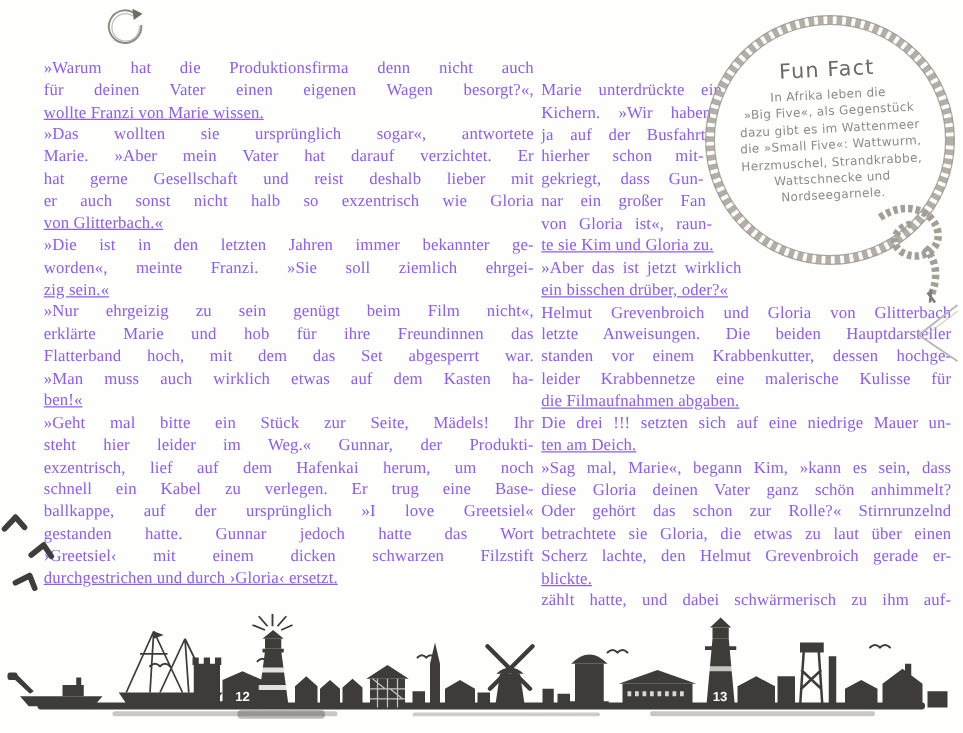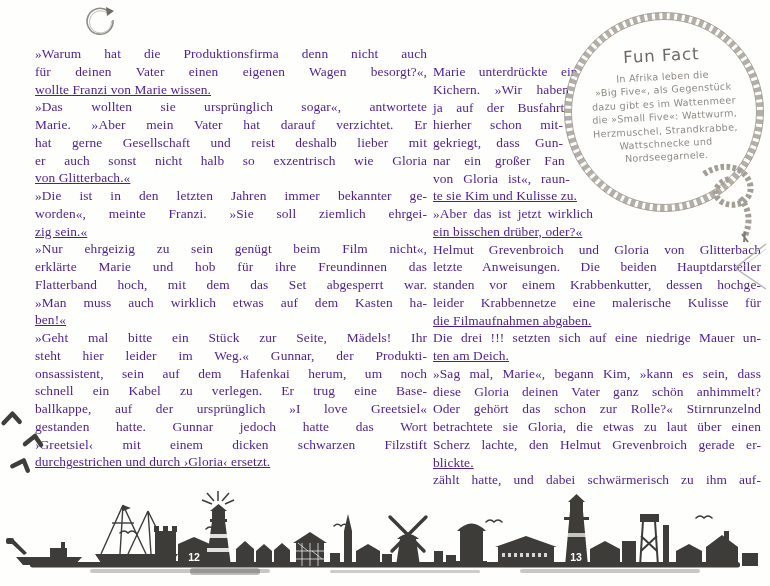--- a/index.html
+++ b/index.html
@@ -4,21 +4,21 @@
 <style>
   html,body{margin:0;padding:0;}
   body{
     width:770px;height:586px;position:relative;overflow:hidden;
     background:#fefefd;
     font-family:"Liberation Serif",serif;
   }
   
   .textcol{
     position:absolute;
-    color:#4c1d95;
+    color:#8b5cf6;
     font-size:13.4px;
     line-height:17.75px;
     letter-spacing:.1px;
   }
   #left-text{left:35px;top:45px;width:392px;}
   #right-text{left:433px;top:43px;width:328px;margin-top:20px;}
   .line{
     height:17.75px;
     text-align:justify;
     text-align-last:justify;
@@ -78,40 +78,40 @@
       <div class="line">»Die ist in den letzten Jahren immer bekannter ge-</div>
       <div class="line">worden«, meinte Franzi. »Sie soll ziemlich ehrgei-</div>
       <div class="line flush">zig sein.«</div>
       <div class="line">»Nur ehrgeizig zu sein genügt beim Film nicht«,</div>
       <div class="line">erklärte Marie und hob für ihre Freundinnen das</div>
       <div class="line">Flatterband hoch, mit dem das Set abgesperrt war.</div>
       <div class="line">»Man muss auch wirklich etwas auf dem Kasten ha-</div>
       <div class="line flush">ben!«</div>
       <div class="line">»Geht mal bitte ein Stück zur Seite, Mädels! Ihr</div>
       <div class="line">steht hier leider im Weg.« Gunnar, der Produkti-</div>
-      <div class="line">onsassistent, sein auf dem Hafenkai herum, um noch</div>
+      <div class="line">exzentrisch, lief auf dem Hafenkai herum, um noch</div>
       <div class="line">schnell ein Kabel zu verlegen. Er trug eine Base-</div>
       <div class="line">ballkappe, auf der ursprünglich »I love Greetsiel«</div>
       <div class="line">gestanden hatte. Gunnar jedoch hatte das Wort</div>
       <div class="line">›Greetsiel‹ mit einem dicken schwarzen Filzstift</div>
       <div class="line flush">durchgestrichen und durch ›Gloria‹ ersetzt.</div>
     </div>
 </div>
 
 <div class="textcol" id="right-text">
   <div class="circle-spacer"></div>
   <div>
       <div class="line">Marie unterdrückte ein</div>
       <div class="line">Kichern. »Wir haben</div>
       <div class="line">ja auf der Busfahrt</div>
       <div class="line">hierher schon mit-</div>
       <div class="line">gekriegt, dass Gun-</div>
       <div class="line">nar ein großer Fan</div>
       <div class="line">von Gloria ist«, raun-</div>
-      <div class="line flush">te sie Kim und Kulisse zu.</div>
+      <div class="line flush">te sie Kim und Gloria zu.</div>
       <div class="line">»Aber das ist jetzt wirklich</div>
       <div class="line flush">ein bisschen drüber, oder?«</div>
       <div class="line">Helmut Grevenbroich und Gloria von Glitterbach</div>
       <div class="line">letzte Anweisungen. Die beiden Hauptdarsteller</div>
       <div class="line">standen vor einem Krabbenkutter, dessen hochge-</div>
       <div class="line">leider Krabbennetze eine malerische Kulisse für</div>
       <div class="line flush">die Filmaufnahmen abgaben.</div>
       <div class="line">Die drei !!! setzten sich auf eine niedrige Mauer un-</div>
       <div class="line flush">ten am Deich.</div>
       <div class="line">»Sag mal, Marie«, begann Kim, »kann es sein, dass</div>

